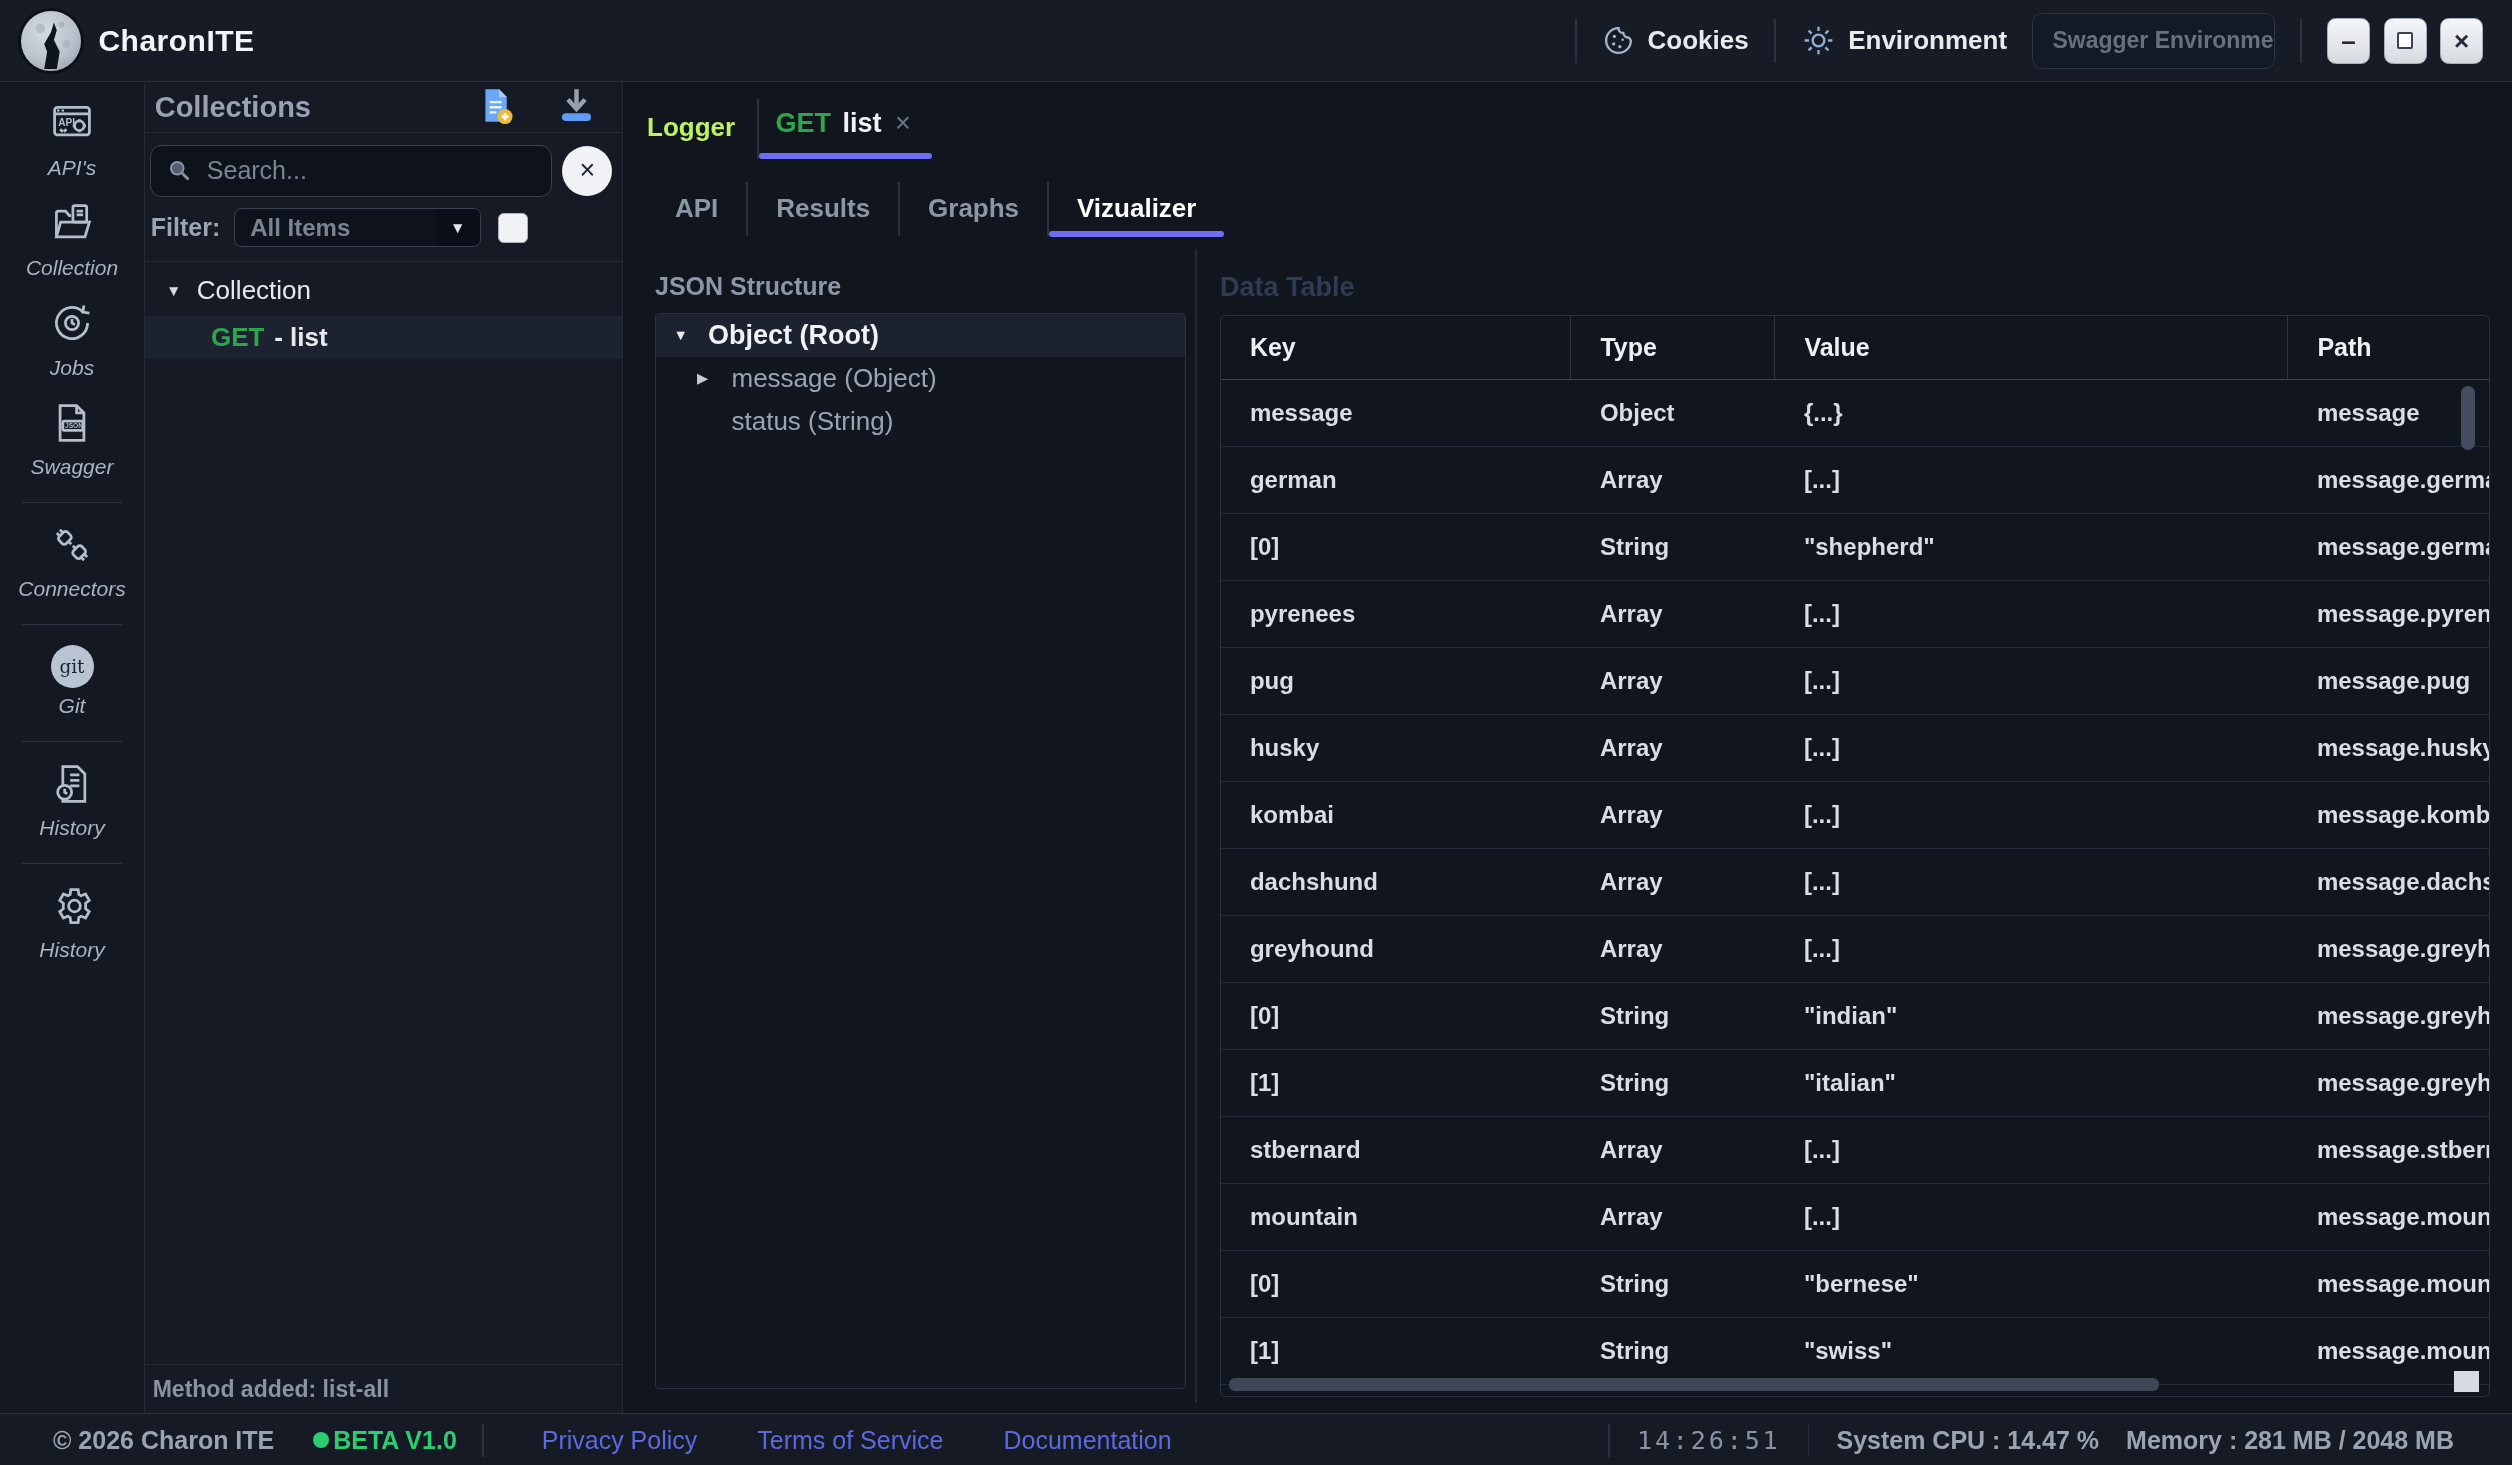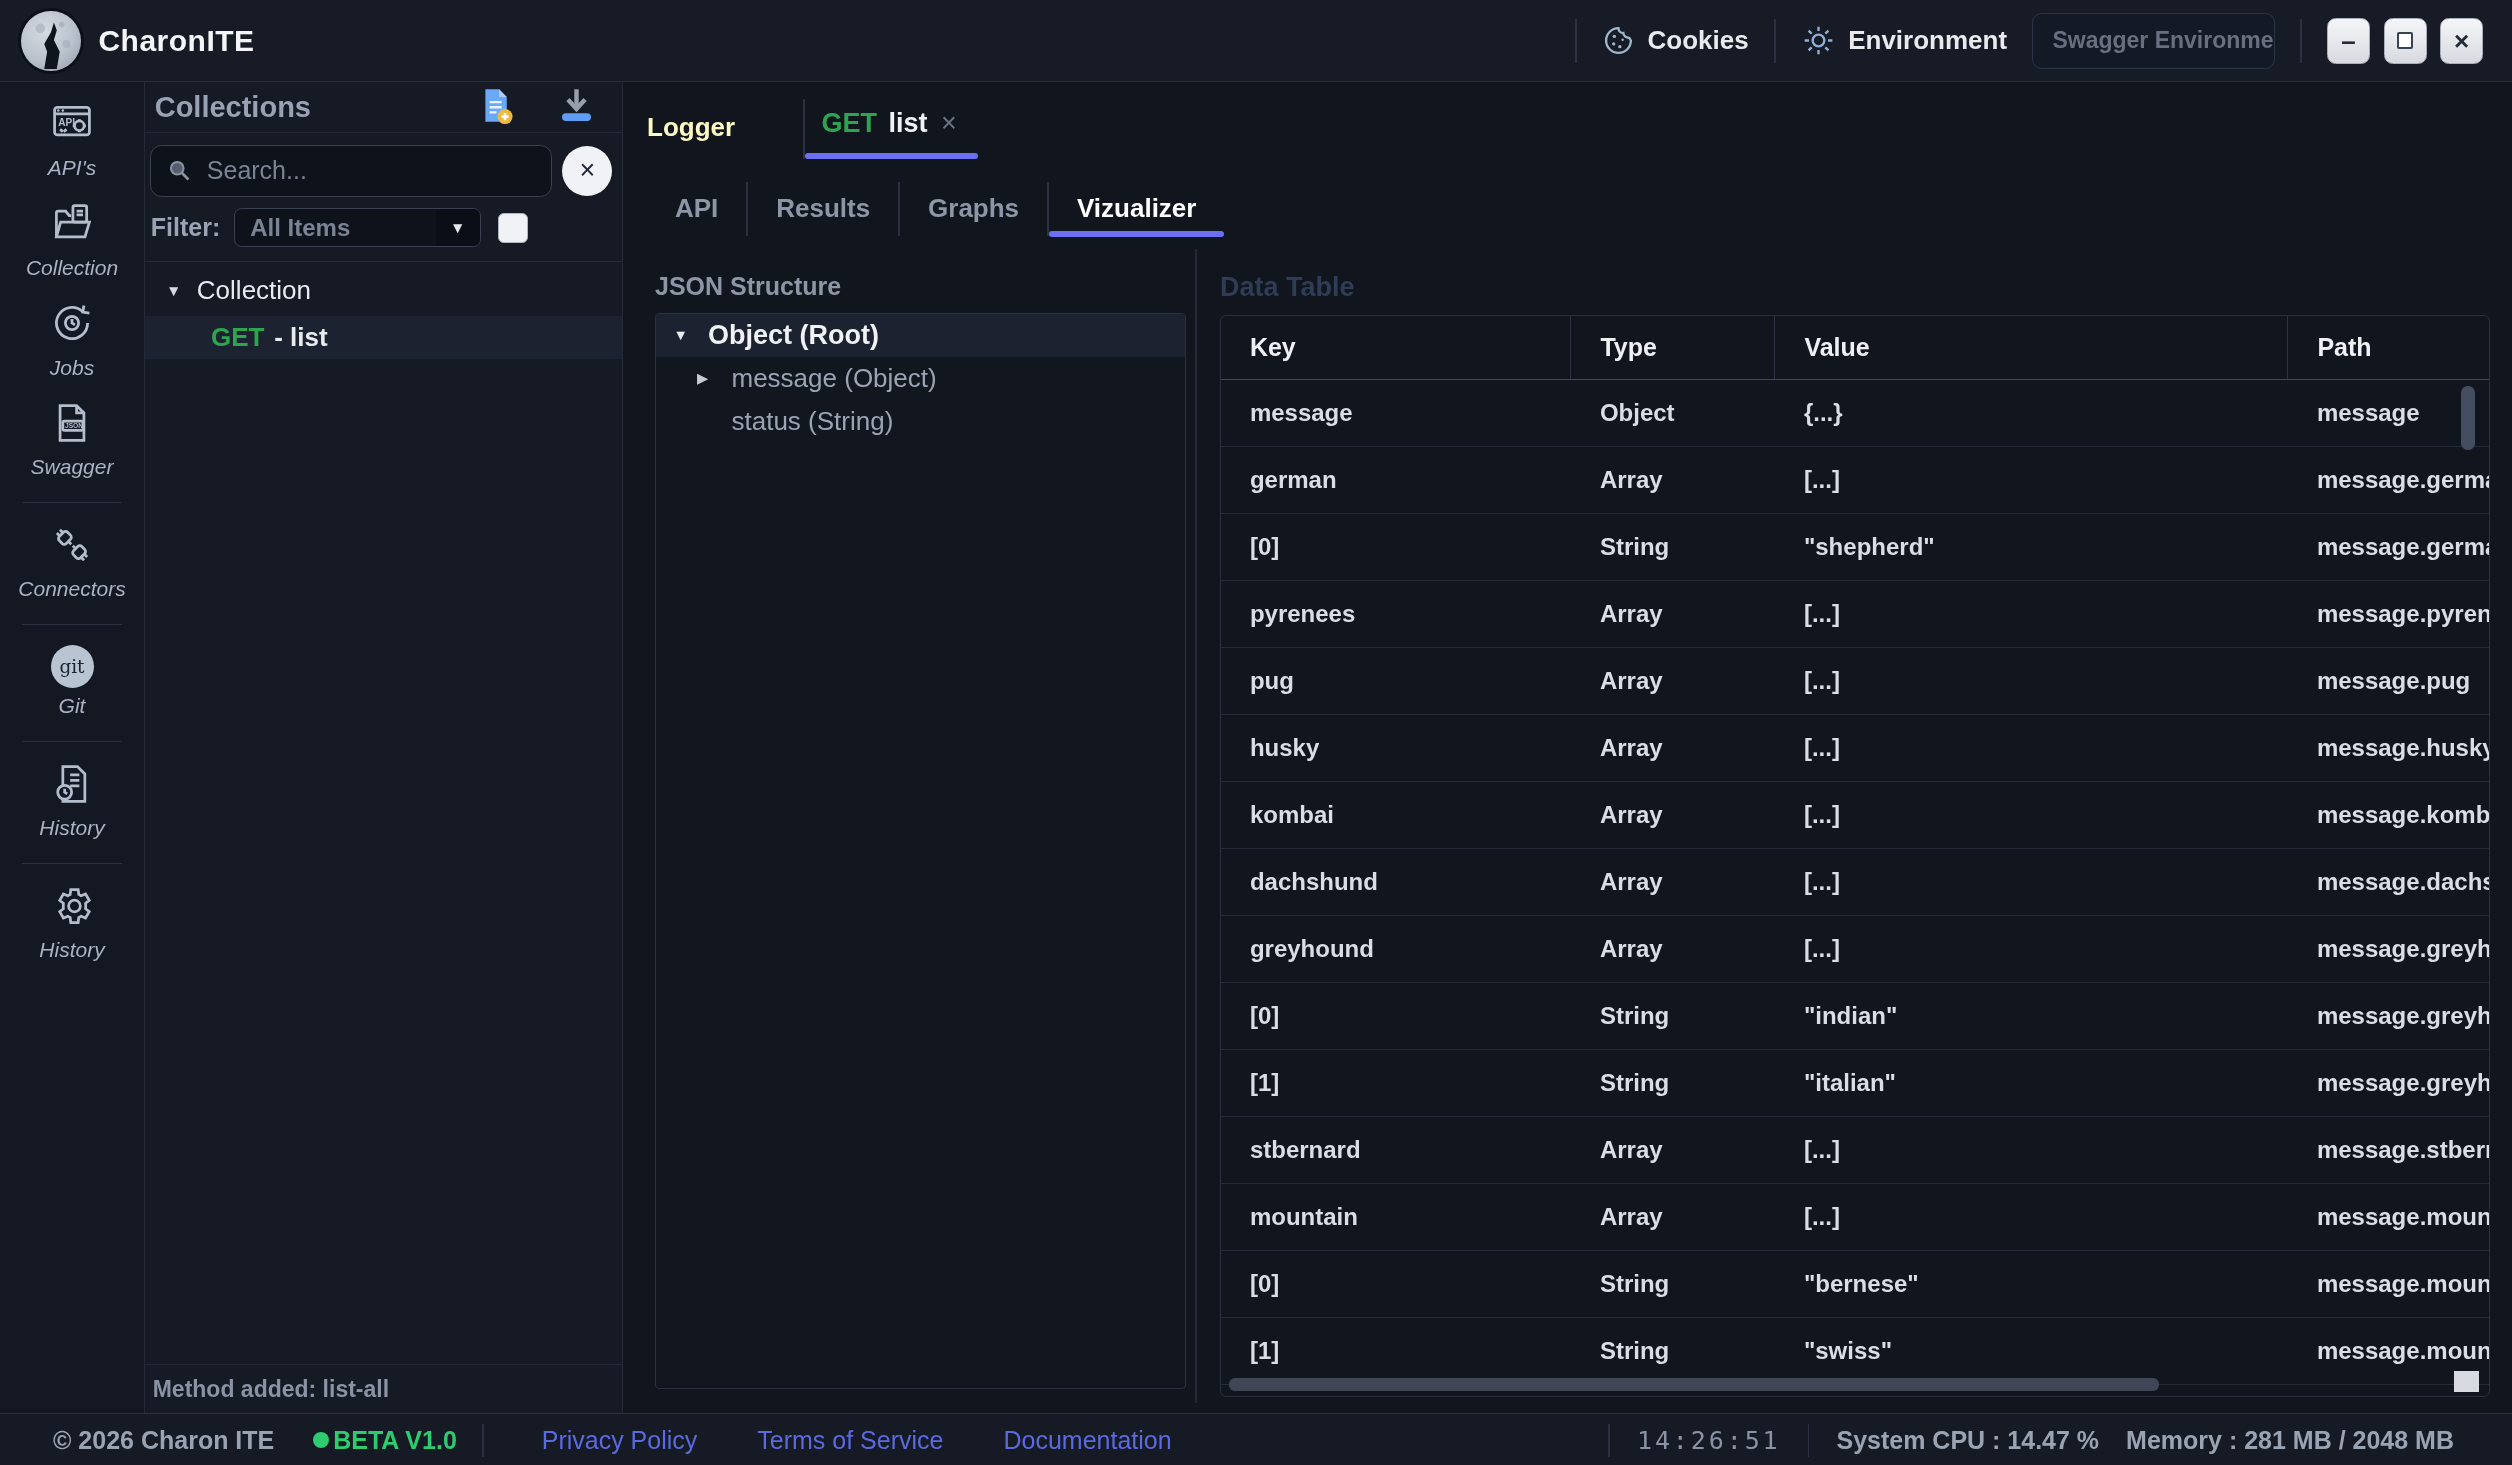--- a/index.html
+++ b/index.html
@@ -68,21 +68,21 @@
   .tree-req { height:43px; display:flex; align-items:center; background:#1d2230; padding-left:66px; gap:9.7px;
     font-size:26px; font-weight:700; }
   .tree-req .method { color:#2da44e; }
   .tree-req .name { color:#e8eaee; }
   .col-status { margin-top:auto; border-top:1.9px solid #232937; padding:11.6px 9.7px 9.7px 7.7px;
     font-size:23px; font-weight:600; color:#8a93a4; }
 
   
   .main { flex:1; display:flex; flex-direction:column; min-width:0; background:#11151e; }
   .tabrow1 { height:77px; display:flex; align-items:center; padding:13.5px 0 0 24px; }
-  .tab-logger { font-size:26px; font-weight:700; color:#fef9c3; padding-right:68px; }
+  .tab-logger { font-size:26px; font-weight:700; color:#bef264; padding-right:22px; }
   .tab-sep1 { width:1.9px; height:60px; background:#2a3140; align-self:flex-end; }
   .tab-get { position:relative; height:64px; align-self:flex-end; display:flex; align-items:center; gap:11.6px; padding:0 21px 7.7px 16.4px; }
   .tab-get::after { content:""; position:absolute; left:0; right:0; bottom:0; height:5.8px; background:#6d6ff2; border-radius:2.9px; }
   .tab-get .method { color:#2da44e; font-weight:800; font-size:27px; }
   .tab-get .name { color:#f0f2f5; font-weight:800; font-size:27px; }
   .tab-get .close { color:#6b7482; font-size:27px; margin-left:1.9px; }
   .tabrow2 { height:90px; display:flex; align-items:center; padding:9.7px 0 0 24px; }
   .tab2 { position:relative; height:68px; display:flex; align-items:center; padding:0 28px;
     font-size:26px; font-weight:700; color:#8d96a6; }
   .tab2.active { color:#ffffff; }

